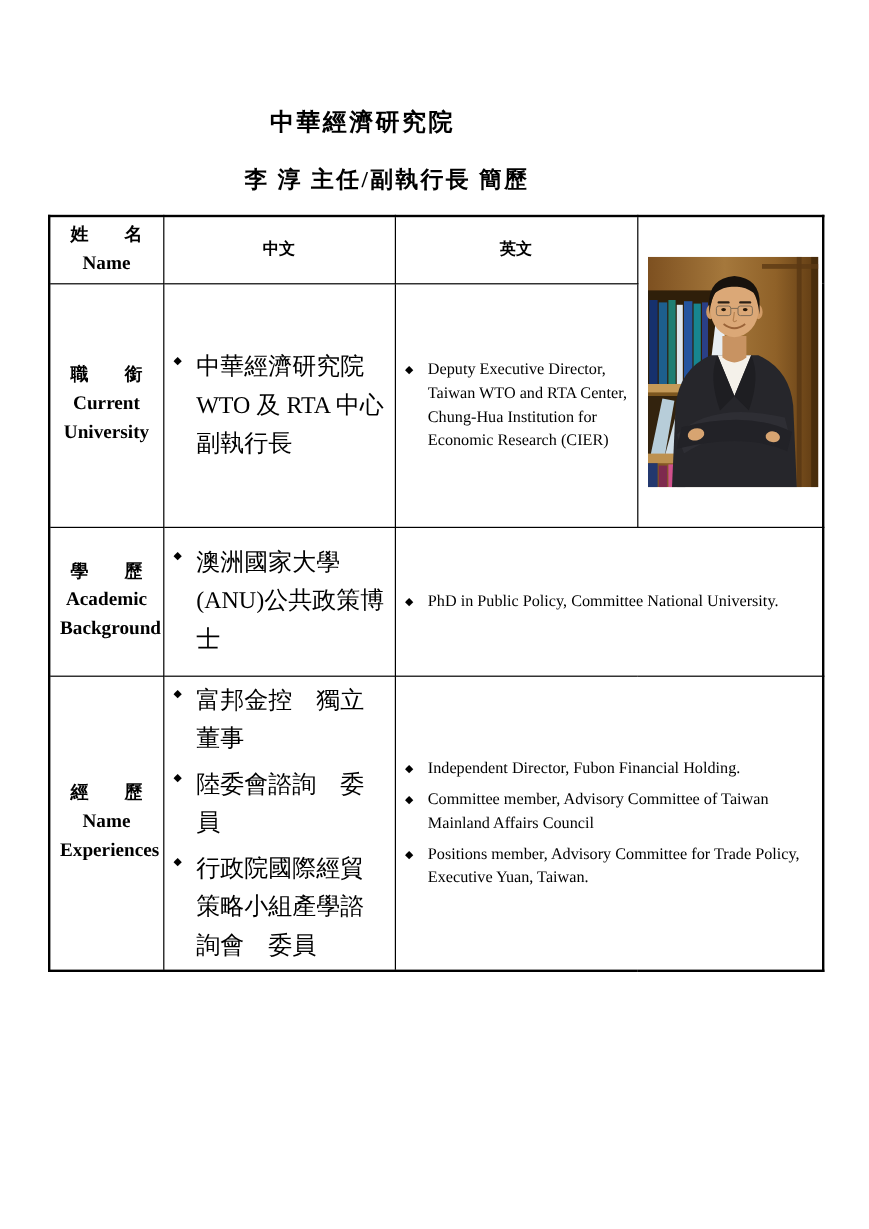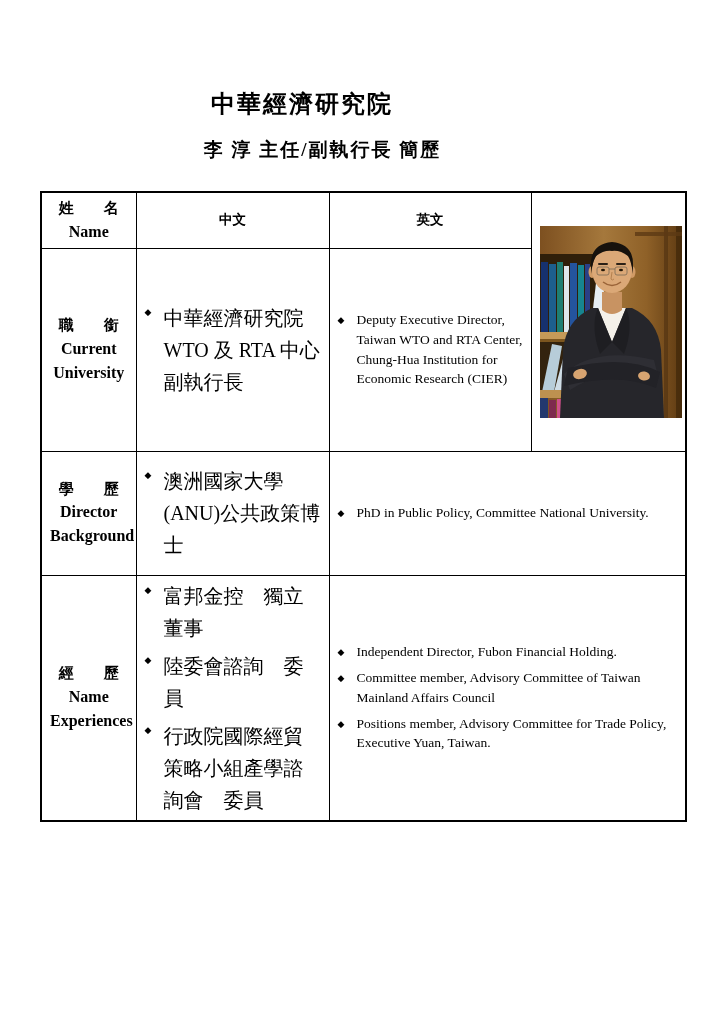--- a/index.html
+++ b/index.html
@@ -7,29 +7,29 @@
     width: 724px; height: 1024px;
     background: #ffffff;
     color: #000000;
     font-family: "Liberation Serif", serif;
     position: relative;
     overflow: hidden;
   }
   .doc-title {
     position: absolute; top: 88px; left: 0; width: 604px;
     text-align: center;
-    font-size: 24px; font-weight: bold; letter-spacing: 2px;
+    font-size: 20px; font-weight: bold; letter-spacing: 2px;
   }
   .doc-subtitle {
     position: absolute; top: 137px; left: 0; width: 645px;
     text-align: center;
     font-size: 19px; font-weight: bold; letter-spacing: 2px;
   }
   table.resume {
-    position: absolute; left: 40px; top: 191px;
+    position: absolute; left: 40px; top: 179px;
     width: 645px;
     border-collapse: collapse;
     table-layout: fixed;
     border: 2px solid #000;
     padding-left: 18px;
   }
   table.resume td {
     border: 1px solid #000;
     vertical-align: middle;
     padding: 4px 8px;
@@ -169,21 +169,21 @@
           <span class="bullet">◆</span>
           <span class="item-text en-text">Deputy Executive Director, Taiwan WTO and RTA Center, Chung-Hua Institution for Economic Research (CIER)</span>
         </div>
       </div>
     </td>
   </tr>
 
   <tr class="r-academic">
     <td class="label-cell">
       <div class="label-zh">學　　歷</div>
-      <div class="label-en">Director Background</div>
+      <div class="label-en">Academic Background</div>
     </td>
     <td>
       <div class="items">
         <div class="item">
           <span class="bullet">◆</span>
           <span class="item-text zh-text">澳洲國家大學(ANU)公共政策博士</span>
         </div>
       </div>
     </td>
     <td colspan="2">

